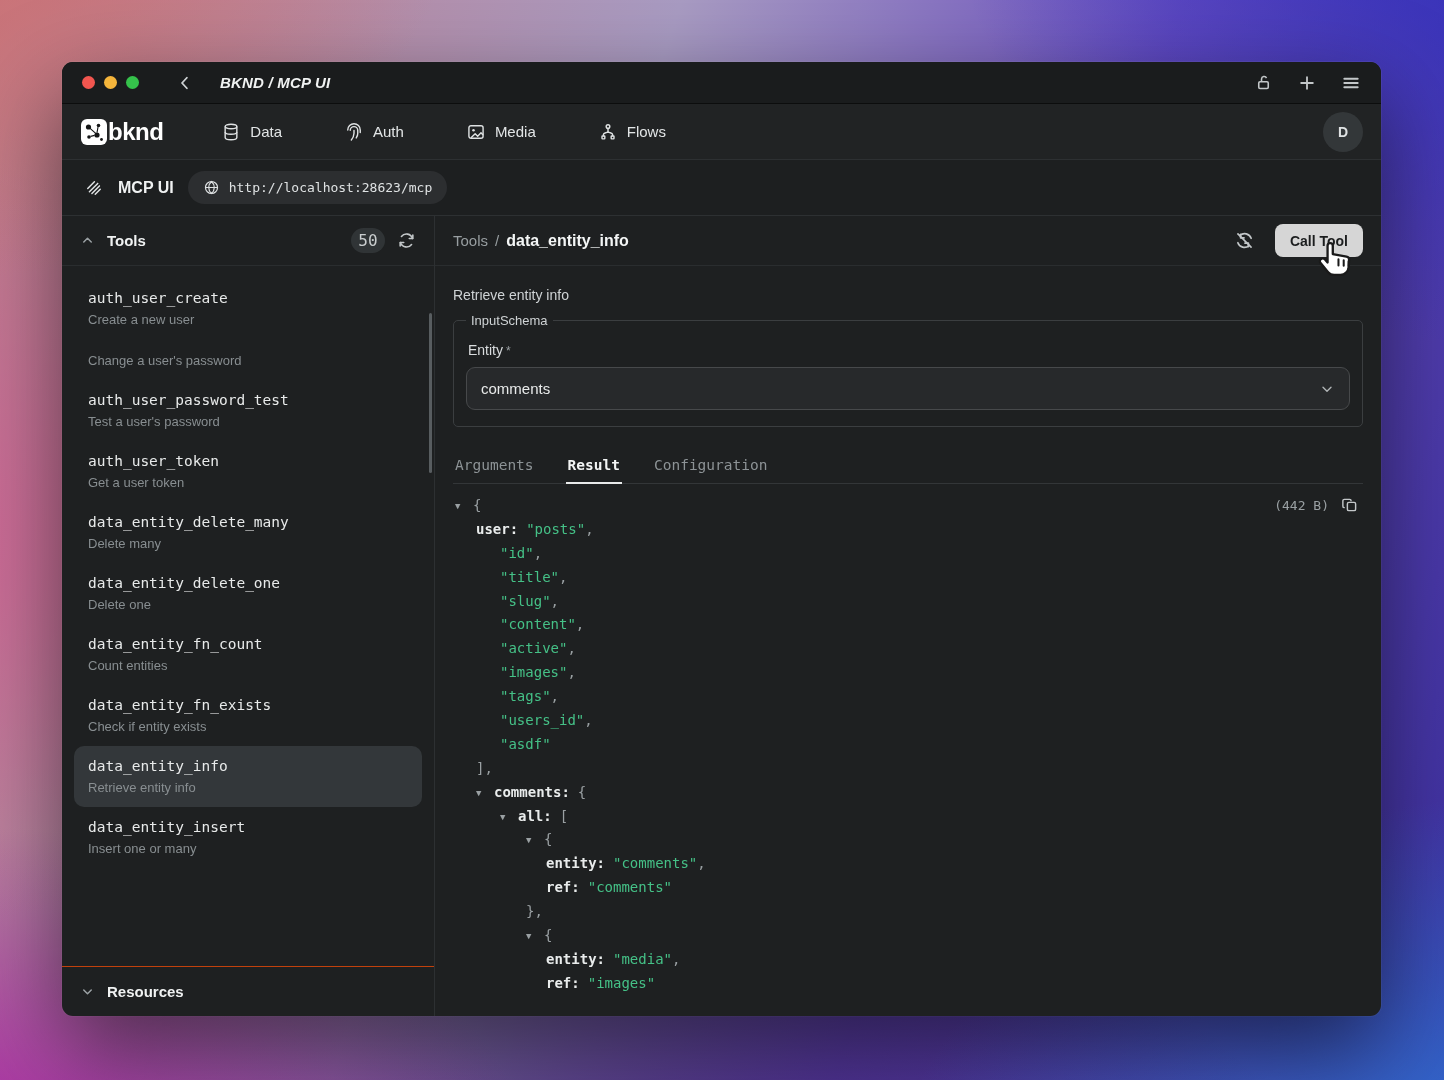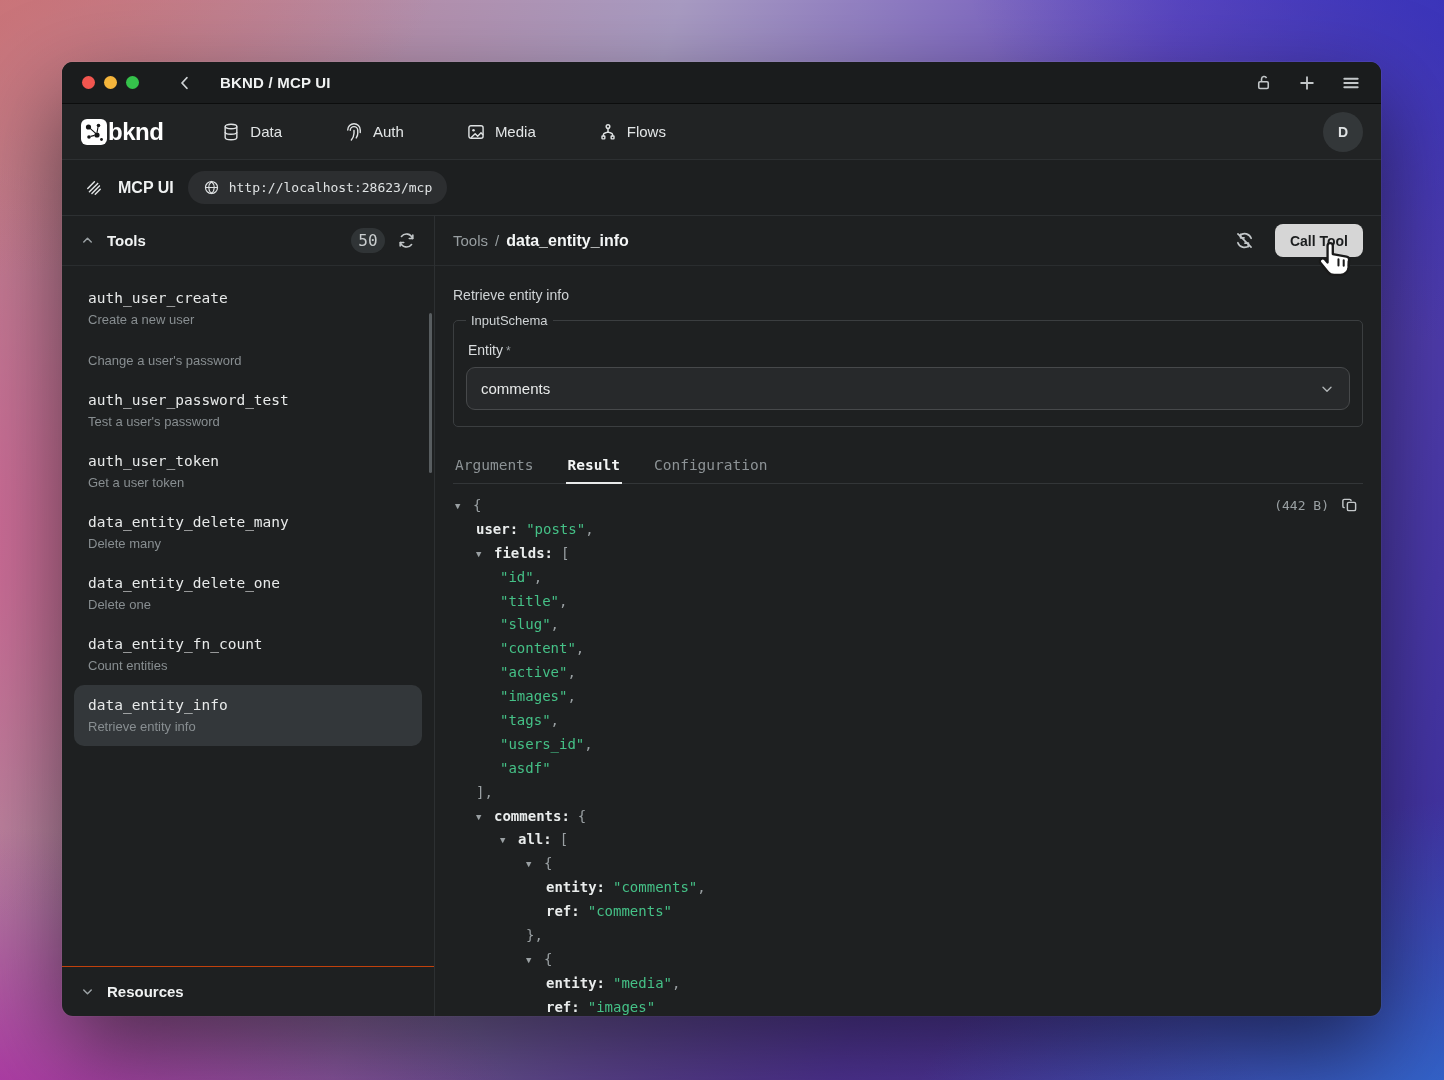--- a/index.html
+++ b/index.html
@@ -11,21 +11,21 @@
       radial-gradient(1200px 700px at 45% 120%, rgba(40,8,85,.9) 0%, rgba(40,8,85,0) 60%),
       radial-gradient(1100px 800px at 110% -10%, rgba(43,45,190,.95) 0%, rgba(43,45,190,0) 58%),
       radial-gradient(1000px 750px at -6% -12%, rgba(205,110,110,.95) 0%, rgba(205,110,110,0) 55%),
       radial-gradient(900px 700px at -6% 50%, rgba(208,100,150,.9) 0%, rgba(208,100,150,0) 55%),
       linear-gradient(108deg,#c47d8a 0%,#a89bc2 38%,#6a4fc0 66%,#3c2fa0 100%);}
   .window{position:absolute;left:62px;top:62px;width:1319px;height:954px;border-radius:11px;
     background:#1e2021;box-shadow:0 35px 90px rgba(0,0,0,.55), 0 0 0 1px rgba(255,255,255,.06);
     overflow:hidden;display:flex;flex-direction:column;color:#e7eaea;}
   
   .titlebar{height:41px;flex:0 0 41px;background:#1a1c1d;border-bottom:1px solid #0c0d0d;
-    display:flex;align-items:center;padding:0 20px;}
+    display:flex;align-items:center;padding:0 20px;font-style:italic;}
   .tl{width:13px;height:13px;border-radius:50%;margin-right:9px;}
   .tl.red{background:#f2564f;} .tl.yel{background:#f5b53b;} .tl.grn{background:#35c24b;}
   .back-btn{margin-left:28px;display:flex;align-items:center;}
   .win-title{margin-left:26px;font-size:15px;font-weight:700;color:#f0f2f2;letter-spacing:.2px;}
   .tb-right{margin-left:auto;display:flex;align-items:center;gap:24px;}
   .icon{display:inline-flex;align-items:center;justify-content:center;}
   svg{display:block;}
   
   .navbar{height:55px;flex:0 0 55px;background:#212324;border-bottom:1px solid #2d3032;
     display:flex;align-items:center;padding:0 18px;}
@@ -240,23 +240,31 @@
           <div class="tool-desc">Delete many</div>
         </div>
         <div class="tool-item">
           <div class="tool-name">data_entity_delete_one</div>
           <div class="tool-desc">Delete one</div>
         </div>
         <div class="tool-item">
           <div class="tool-name">data_entity_fn_count</div>
           <div class="tool-desc">Count entities</div>
         </div>
+        <div class="tool-item">
+          <div class="tool-name">data_entity_fn_exists</div>
+          <div class="tool-desc">Check if entity exists</div>
+        </div>
         <div class="tool-item selected">
           <div class="tool-name">data_entity_info</div>
           <div class="tool-desc">Retrieve entity info</div>
+        </div>
+        <div class="tool-item">
+          <div class="tool-name">data_entity_insert</div>
+          <div class="tool-desc">Insert one or many</div>
         </div>
       </div>
 
       <div class="side-scroll"></div>
 
       <div class="res-head">
         <span class="icon">
           <svg width="15" height="15" viewBox="0 0 24 24" fill="none" stroke="#9aa0a3" stroke-width="2.4" stroke-linecap="round" stroke-linejoin="round">
               <polyline points="6,9.5 12,15.5 18,9.5"></polyline>
             </svg>
@@ -313,21 +321,20 @@
             <span class="icon">
               <svg width="18" height="18" viewBox="0 0 24 24" fill="none" stroke="#c3c7c9" stroke-width="1.9" stroke-linejoin="round">
                   <rect x="8.5" y="8.5" width="11" height="11" rx="2"></rect>
                   <path d="M5 15.5h-.5a2 2 0 0 1-2-2v-7a2 2 0 0 1 2-2h7a2 2 0 0 1 2 2V7"></path>
                 </svg>
             </span>
           </div>
 
           <div class="code-line lv0"><span class="caret">▼</span><span class="p">{</span></div>
           <div class="code-line lv1"><span class="k">user:</span><span class="s">"posts"</span><span class="p">,</span></div>
-          <div class="code-line lv1"><span class="caret">▼</span><span class="k">fields:</span><span class="p">[</span></div>
           <div class="code-line lv2"><span class="s">"id"</span><span class="p">,</span></div>
           <div class="code-line lv2"><span class="s">"title"</span><span class="p">,</span></div>
           <div class="code-line lv2"><span class="s">"slug"</span><span class="p">,</span></div>
           <div class="code-line lv2"><span class="s">"content"</span><span class="p">,</span></div>
           <div class="code-line lv2"><span class="s">"active"</span><span class="p">,</span></div>
           <div class="code-line lv2"><span class="s">"images"</span><span class="p">,</span></div>
           <div class="code-line lv2"><span class="s">"tags"</span><span class="p">,</span></div>
           <div class="code-line lv2"><span class="s">"users_id"</span><span class="p">,</span></div>
           <div class="code-line lv2"><span class="s">"asdf"</span></div>
           <div class="code-line lv1"><span class="p">],</span></div>

